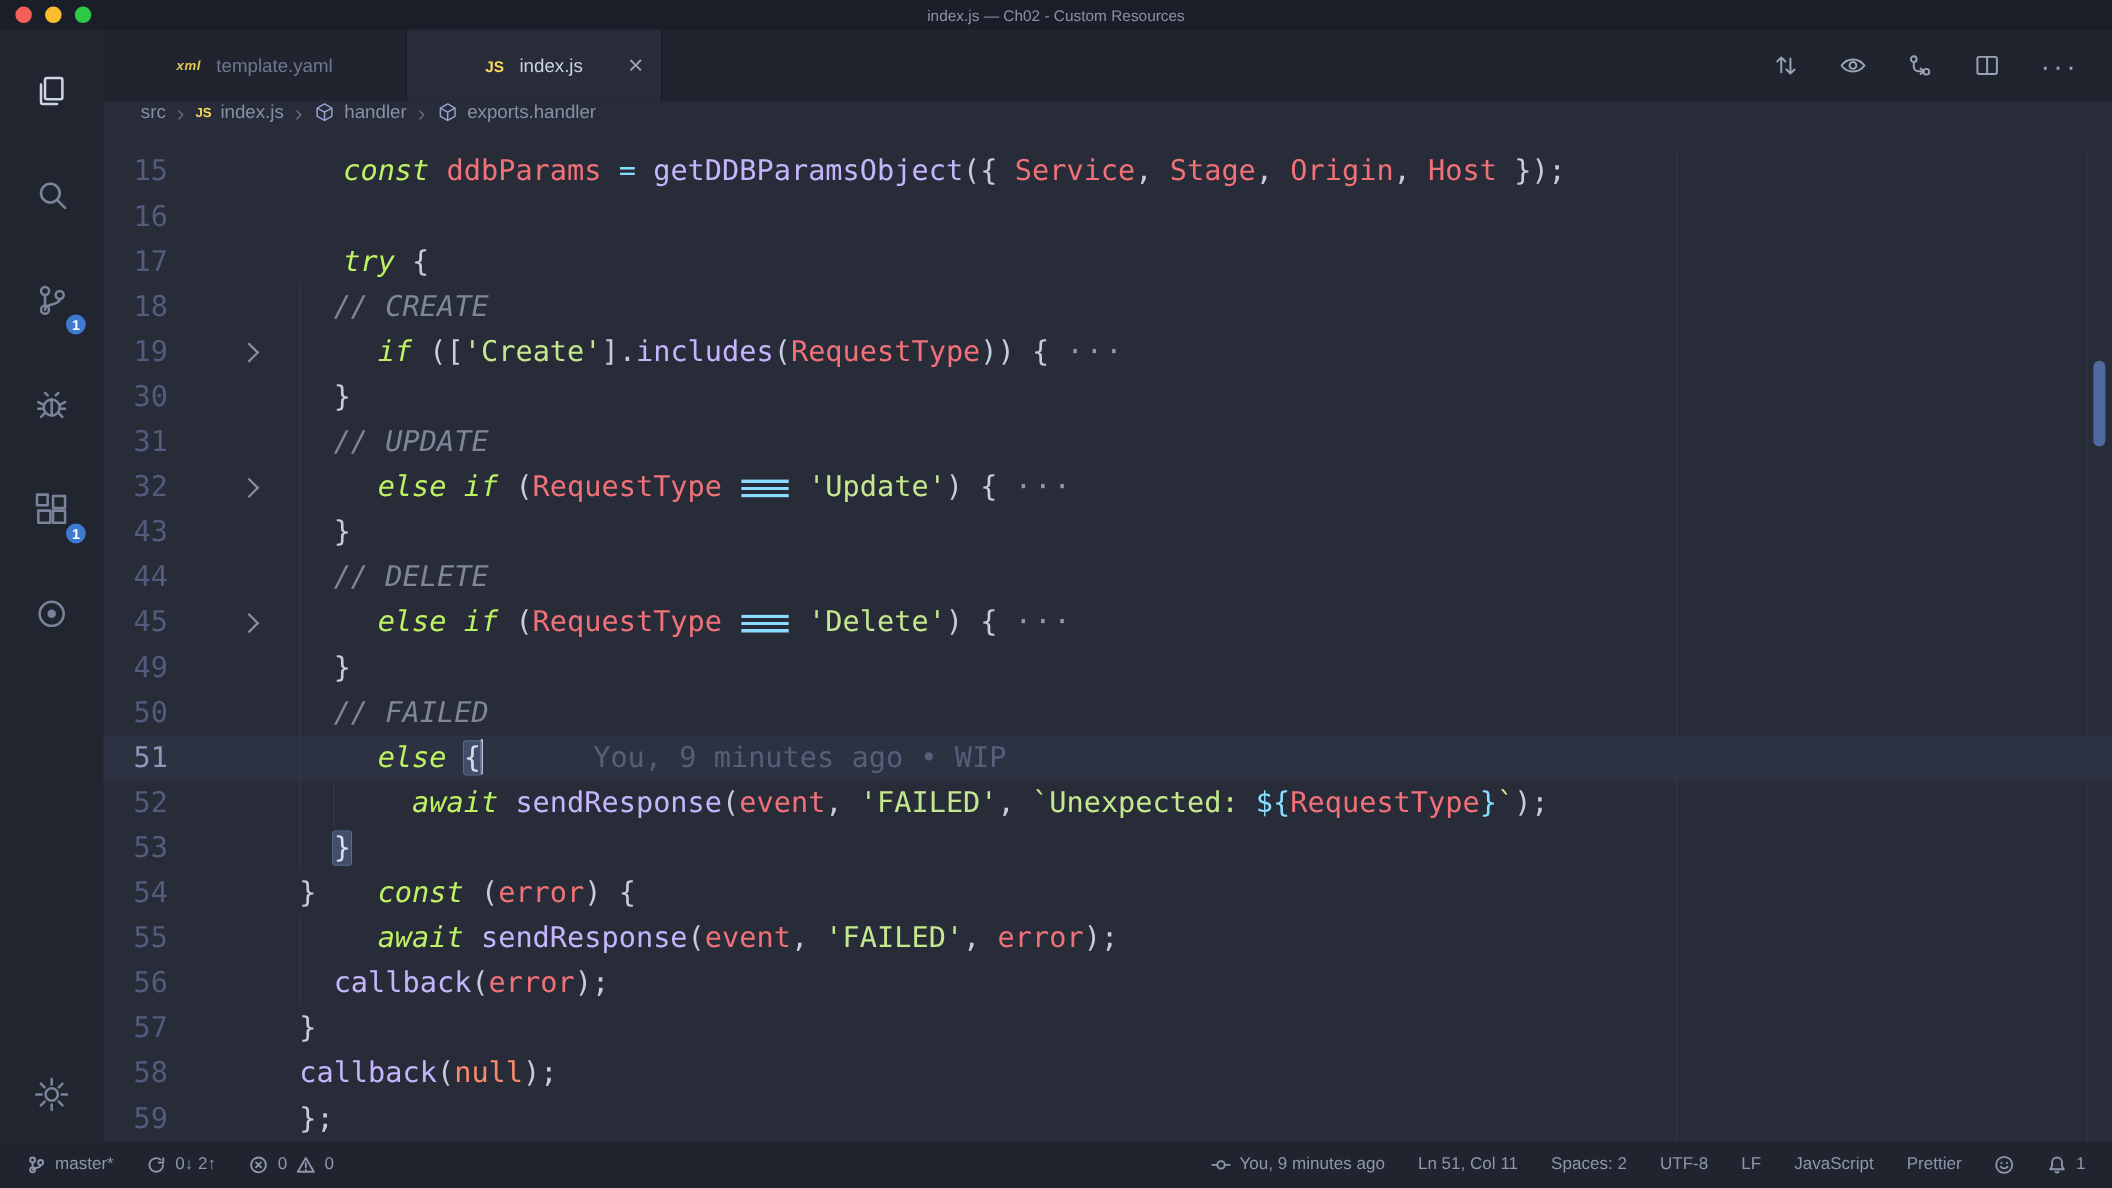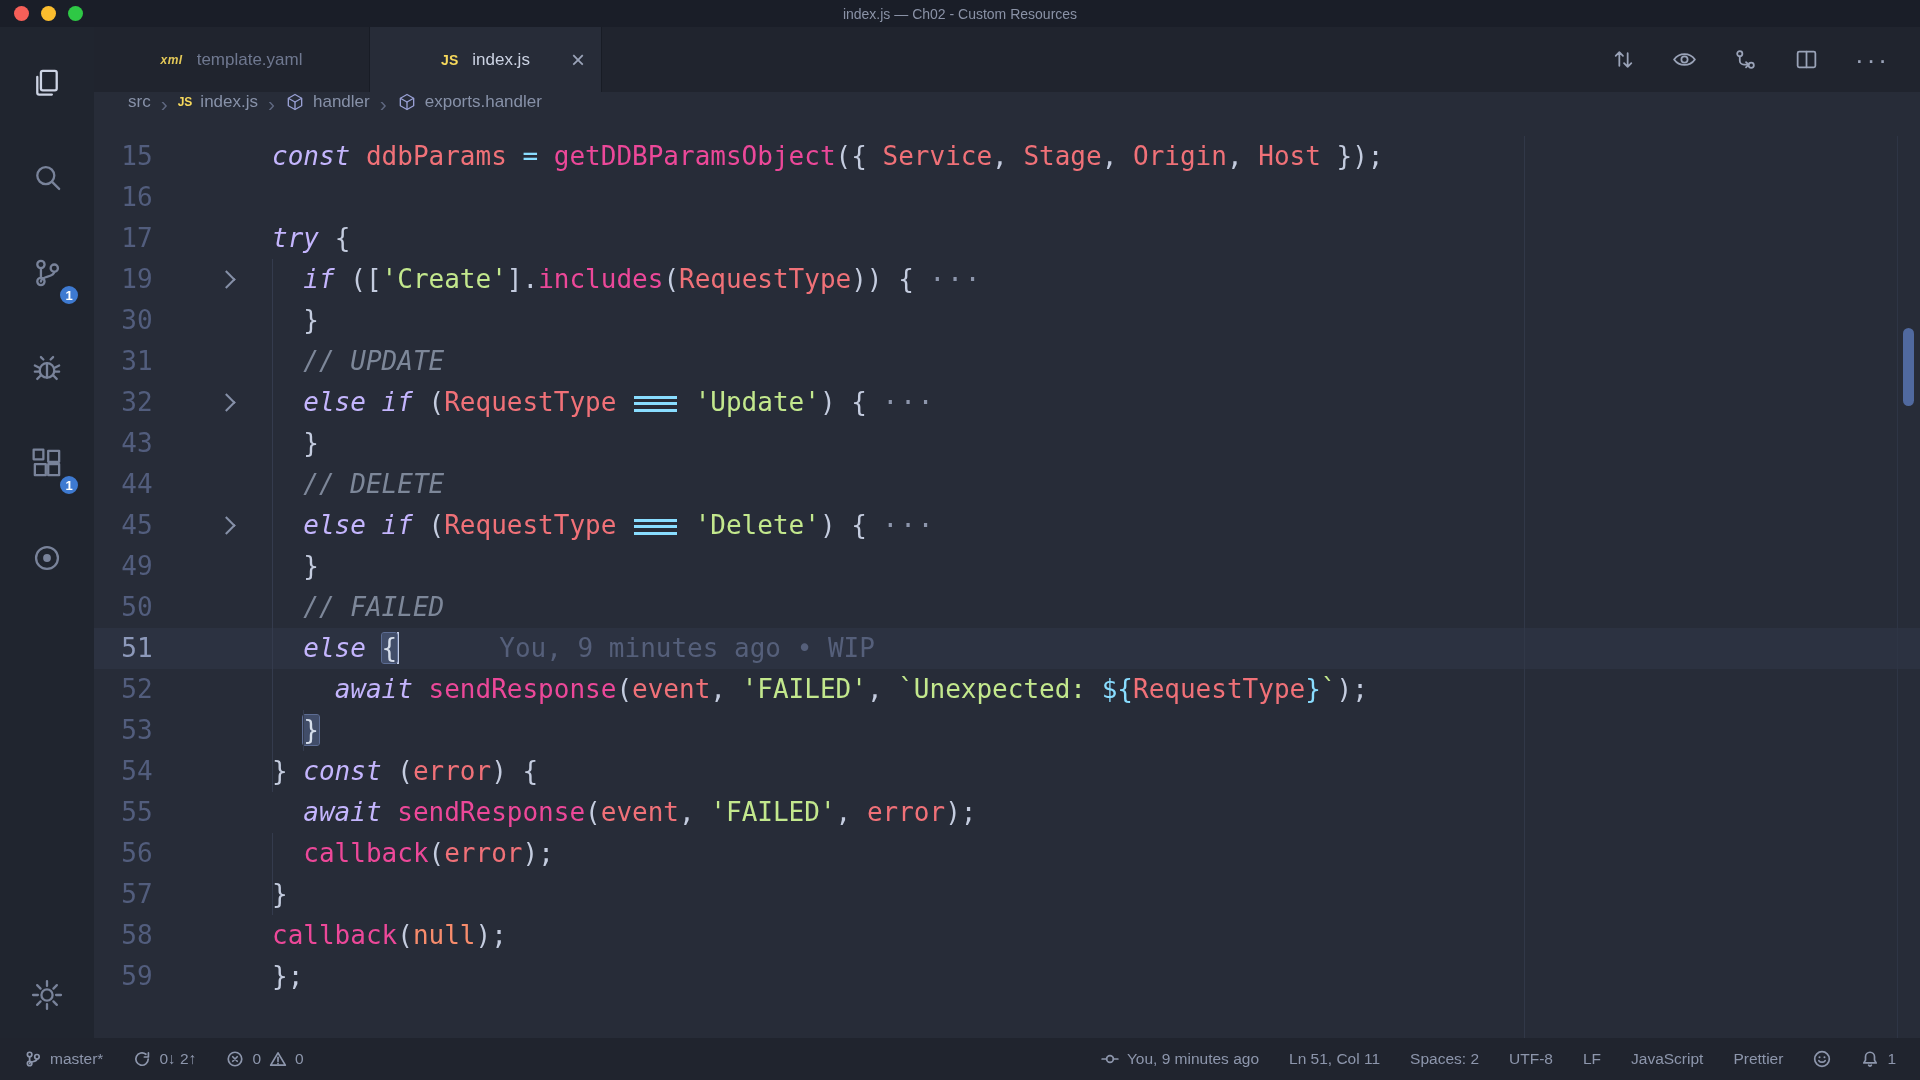--- a/index.html
+++ b/index.html
@@ -51,23 +51,23 @@
   
   #editor{flex:1;position:relative;font-family:"DejaVu Sans Mono",monospace;font-size:26px;line-height:41px;color:#d6deeb;overflow:hidden;}
   .row{display:flex;height:41px;white-space:pre;}
   .row.current{background:#2c3241;}
   .ln{width:86px;text-align:center;color:#525d7d;flex:none;}
   .row.current .ln{color:#8d99ba;}
   .fold{width:92px;flex:none;display:flex;align-items:center;justify-content:center;}
   .chev{display:inline-block;width:11px;height:11px;border-top:2.5px solid #8690a8;border-right:2.5px solid #8690a8;transform:rotate(45deg);}
   .code{flex:1;}
 
-  .t-kw{color:#c4b5fd;font-style:italic;}
+  .t-kw{color:#bef264;font-style:italic;margin-left:40px;}
   .t-vr{color:#f07178;}
-  .t-fn{color:#ec4899;}
+  .t-fn{color:#c4b5fd;}
   .t-pu{color:#c4ccdf;}
   .t-op{color:#89ddff;}
   .t-str{color:#c3e88d;}
   .t-cmt{color:#7d8799;font-style:italic;}
   .t-pl{color:#d6deeb;}
   .t-cn{color:#f78c6c;}
   .t-fd{color:#8d96ac;letter-spacing:2px;}
   .t-bh{background:#414d69;outline:1px solid #5d6d94;border-radius:2px;}
   .t-lg{display:inline-block;width:2.7ch;height:16px;margin:0 .15ch;vertical-align:-1px;
         background:linear-gradient(to bottom,#89ddff 0 3px,transparent 3px 6.5px,#89ddff 6.5px 9.5px,transparent 9.5px 13px,#89ddff 13px 16px);}
@@ -224,20 +224,21 @@
 
       <div id="editor">
         <div class="guide" id="guide-a1"></div>
         <div class="guide" id="guide-a2"></div>
         <div class="guide" id="guide-b"></div>
         <div class="ruler"></div>
         <div id="code-lines">
             <div class="row"><span class="ln">15</span><span class="fold"></span><span class="code"><span class="t-kw">const </span><span class="t-vr">ddbParams </span><span class="t-op">= </span><span class="t-fn">getDDBParamsObject</span><span class="t-pu">({ </span><span class="t-vr">Service</span><span class="t-pu">, </span><span class="t-vr">Stage</span><span class="t-pu">, </span><span class="t-vr">Origin</span><span class="t-pu">, </span><span class="t-vr">Host</span><span class="t-pu"> });</span></span></div>
             <div class="row"><span class="ln">16</span><span class="fold"></span><span class="code"></span></div>
             <div class="row"><span class="ln">17</span><span class="fold"></span><span class="code"><span class="t-kw">try </span><span class="t-pu">{</span></span></div>
+            <div class="row"><span class="ln">18</span><span class="fold"></span><span class="code"><span class="t-pl">  </span><span class="t-cmt">// CREATE</span></span></div>
             <div class="row"><span class="ln">19</span><span class="fold"><i class="chev"></i></span><span class="code"><span class="t-pl">  </span><span class="t-kw">if </span><span class="t-pu">([</span><span class="t-str">'Create'</span><span class="t-pu">].</span><span class="t-fn">includes</span><span class="t-pu">(</span><span class="t-vr">RequestType</span><span class="t-pu">)) { </span><span class="t-fd">···</span></span></div>
             <div class="row"><span class="ln">30</span><span class="fold"></span><span class="code"><span class="t-pl">  </span><span class="t-pu">}</span></span></div>
             <div class="row"><span class="ln">31</span><span class="fold"></span><span class="code"><span class="t-pl">  </span><span class="t-cmt">// UPDATE</span></span></div>
             <div class="row"><span class="ln">32</span><span class="fold"><i class="chev"></i></span><span class="code"><span class="t-pl">  </span><span class="t-kw">else if </span><span class="t-pu">(</span><span class="t-vr">RequestType</span><span class="t-pl"> </span><span class="t-lg"></span><span class="t-pl"> </span><span class="t-str">'Update'</span><span class="t-pu">) { </span><span class="t-fd">···</span></span></div>
             <div class="row"><span class="ln">43</span><span class="fold"></span><span class="code"><span class="t-pl">  </span><span class="t-pu">}</span></span></div>
             <div class="row"><span class="ln">44</span><span class="fold"></span><span class="code"><span class="t-pl">  </span><span class="t-cmt">// DELETE</span></span></div>
             <div class="row"><span class="ln">45</span><span class="fold"><i class="chev"></i></span><span class="code"><span class="t-pl">  </span><span class="t-kw">else if </span><span class="t-pu">(</span><span class="t-vr">RequestType</span><span class="t-pl"> </span><span class="t-lg"></span><span class="t-pl"> </span><span class="t-str">'Delete'</span><span class="t-pu">) { </span><span class="t-fd">···</span></span></div>
             <div class="row"><span class="ln">49</span><span class="fold"></span><span class="code"><span class="t-pl">  </span><span class="t-pu">}</span></span></div>
             <div class="row"><span class="ln">50</span><span class="fold"></span><span class="code"><span class="t-pl">  </span><span class="t-cmt">// FAILED</span></span></div>
             <div class="row current"><span class="ln">51</span><span class="fold"></span><span class="code"><span class="t-pl">  </span><span class="t-kw">else </span><span class="t-bh">{</span><span class="t-cu"></span><span class="blame">You, 9 minutes ago • WIP</span></span></div>

